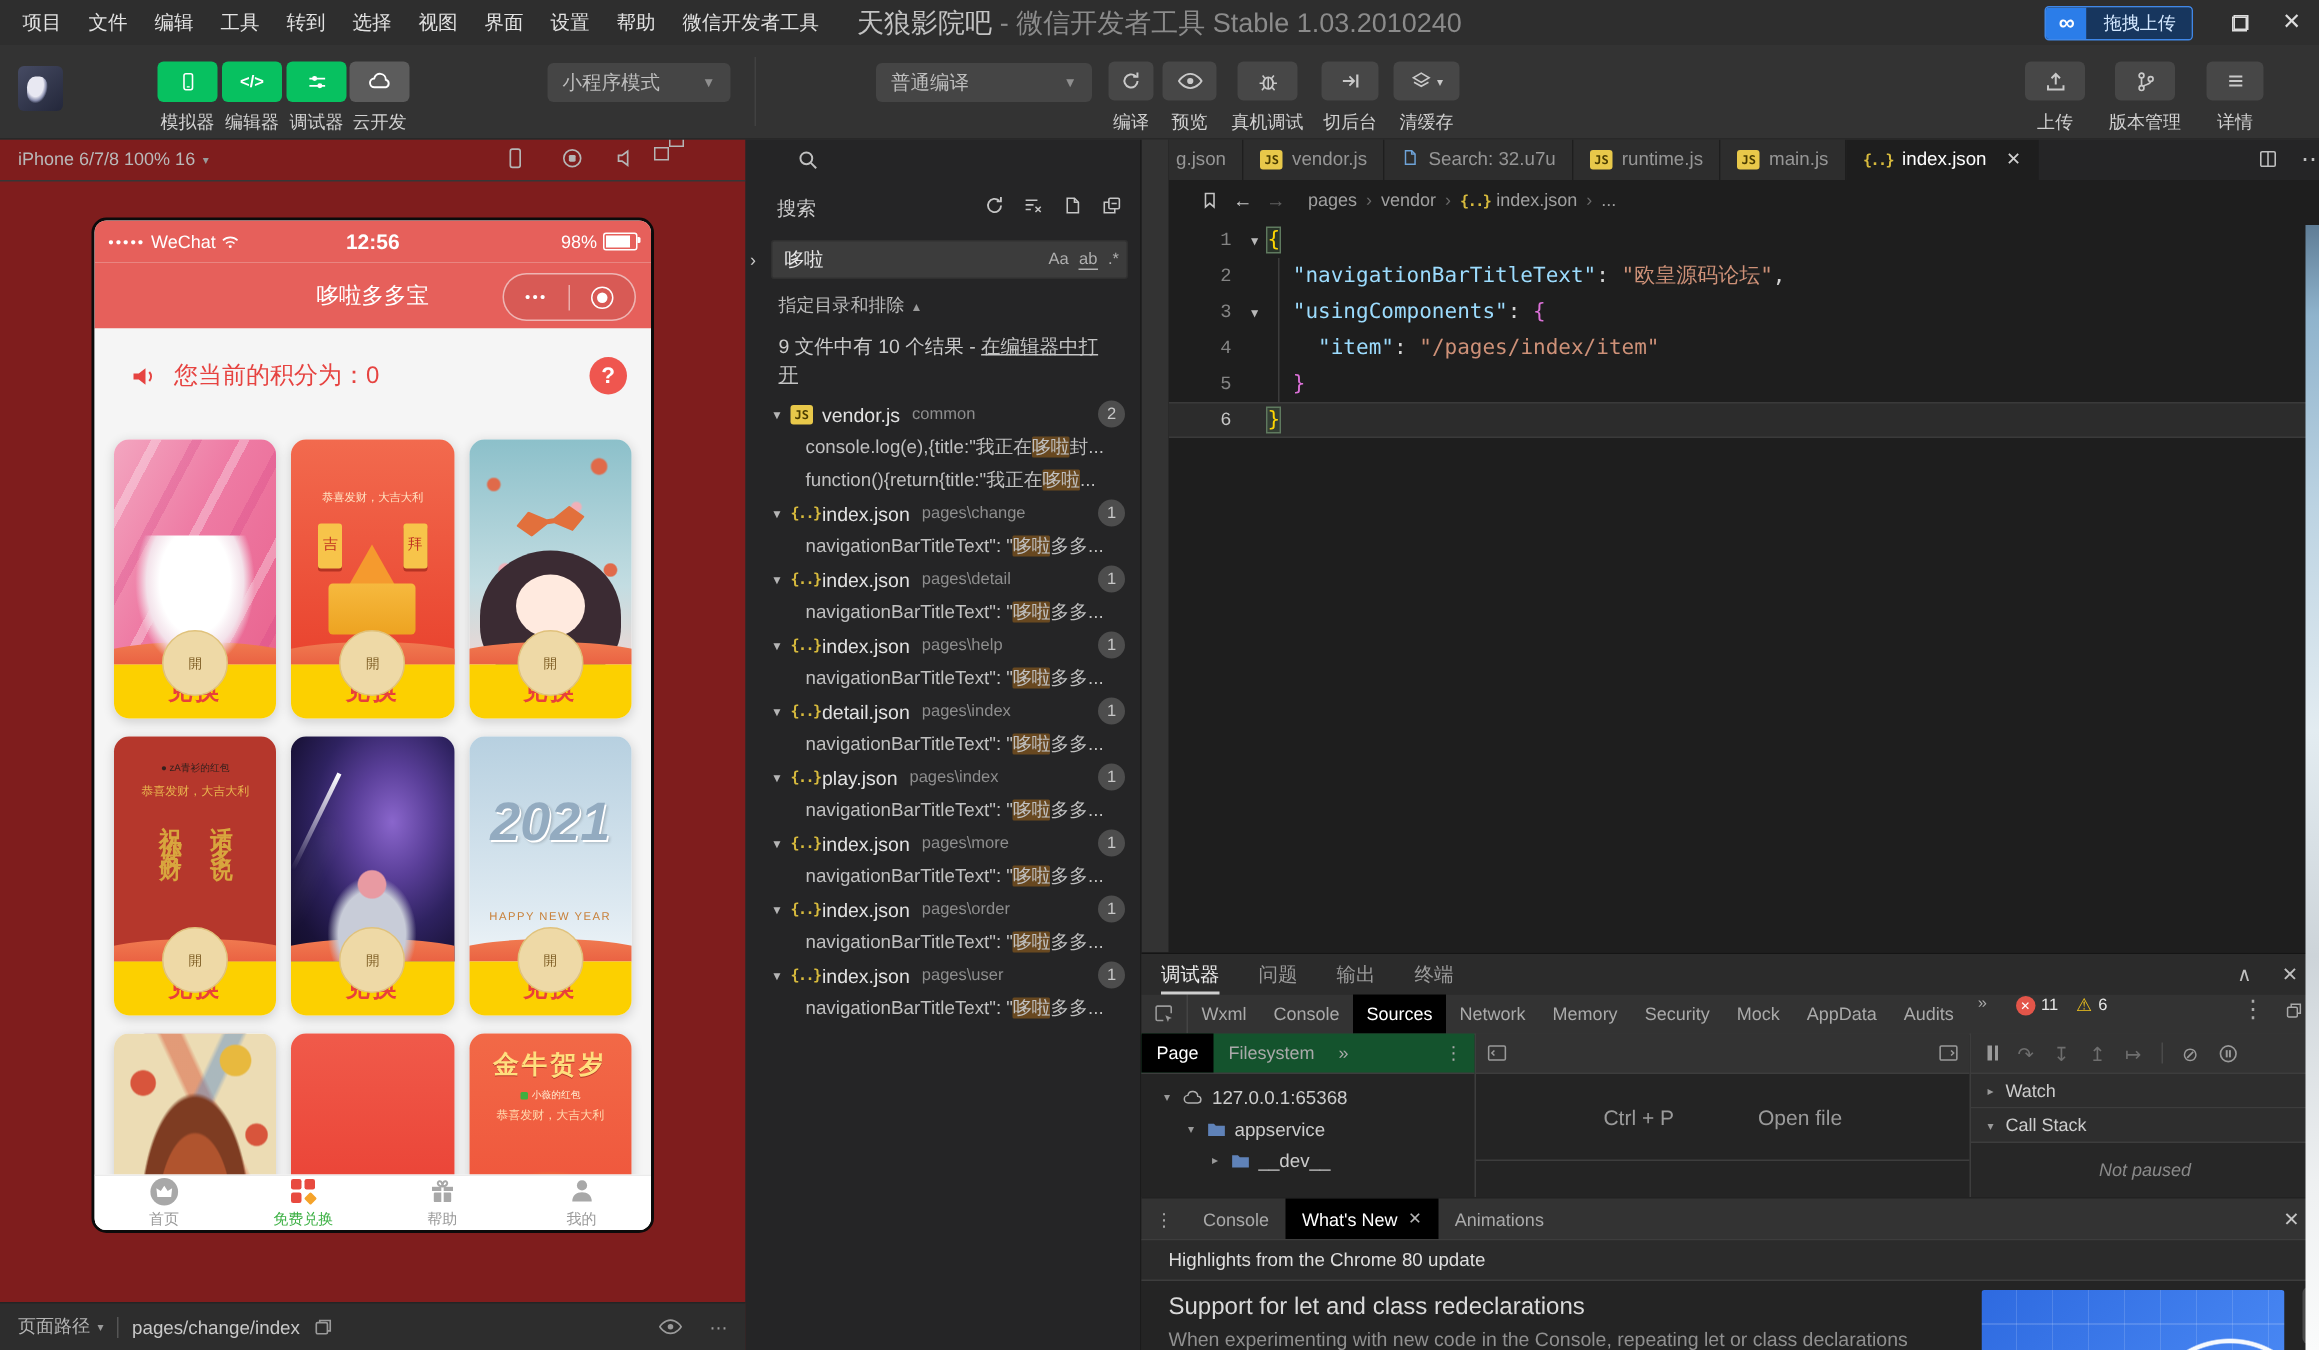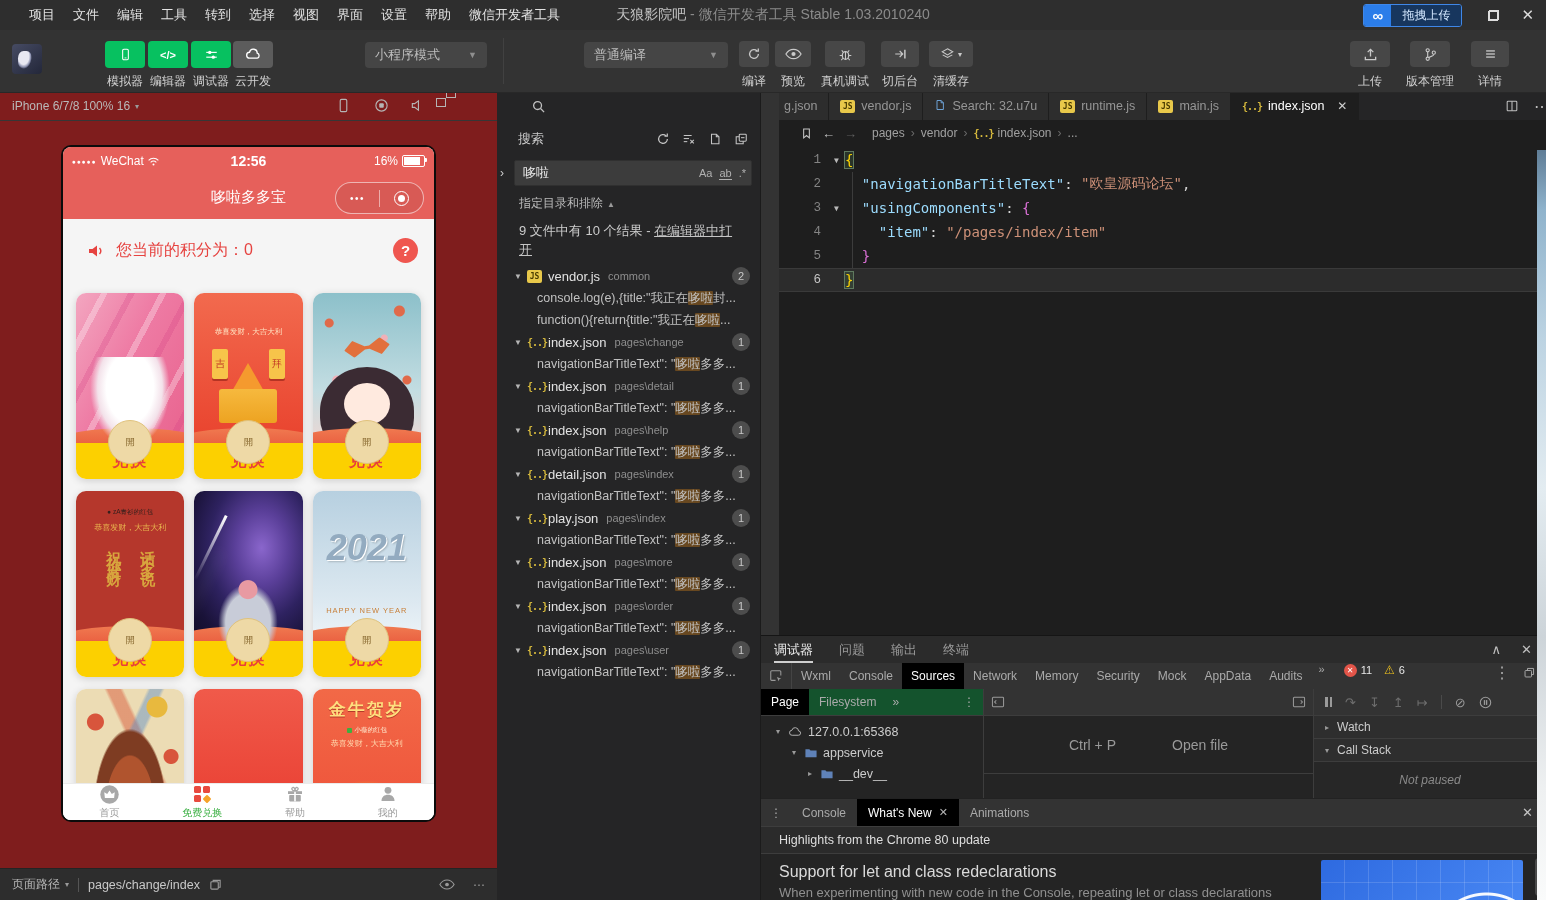--- a/index.html
+++ b/index.html
@@ -2,23 +2,23 @@
 <html><head>
 <meta charset="utf-8">
 <style>
   html,body{margin:0;padding:0;background:#333;overflow:hidden}
   body{width:1546px;height:900px;position:relative;font-family:"Liberation Sans",sans-serif;-webkit-font-smoothing:antialiased}
   #app{position:absolute;inset:0}
   svg{display:block}
 
   
   .titlebar{position:absolute;left:0;top:0;right:0;height:30px;background:#2e2e2e;display:flex;align-items:center;z-index:30}
-  .menus{display:flex;padding-left:20px}
+  .menus{display:flex;padding-left:6px}
   .menu-item{padding:0 9px;font-size:13px;color:#e2e2e2;line-height:30px;cursor:default;white-space:nowrap}
-  .tb-title{position:absolute;left:50%;transform:translateX(-50%);font-size:14px;color:#c3c3c3;white-space:nowrap}
+  .tb-title{position:absolute;left:50%;transform:translateX(-50%);font-size:18px;color:#c3c3c3;white-space:nowrap}
   .tb-title .dim{color:#8b8b8b}
   .tb-right{margin-left:auto;display:flex;align-items:center;padding-right:12px}
   .upload-badge{display:flex;height:21px;border-radius:3px;overflow:hidden;border:1px solid #3f87e8;cursor:pointer}
   .badge-ic{width:27px;background:#2b7de9;color:#fff;display:flex;align-items:center;justify-content:center;font-size:15px;font-weight:bold}
   .badge-label{padding:0 11px;background:#17365e;color:#d4e8ff;font-size:12px;display:flex;align-items:center}
   .win-restore{width:11px;height:11px;position:relative;margin-left:26px;cursor:pointer}
   .win-restore::before{content:'';position:absolute;left:0;bottom:0;width:8px;height:8px;border:1px solid #ddd;background:#2e2e2e}
   .win-restore::after{content:'';position:absolute;right:0;top:0;width:8px;height:8px;border:1px solid #ddd}
   .win-close{color:#ddd;font-size:15px;margin-left:22px;cursor:pointer;line-height:30px}
 
@@ -118,21 +118,21 @@
 
   .sim-statusbar{position:absolute;left:0;right:0;bottom:0;height:31px;background:#2d2d2d;border-top:1px solid #242424;display:flex;align-items:center;padding:0 12px;color:#b5b5b5;font-size:12px}
   .ssb-caret{font-size:8px;color:#9a9a9a;margin-left:5px}
   .ssb-div{width:1px;height:14px;background:#555;margin:0 9px}
   .ssb-path{color:#c9c9c9;font-size:12.5px}
   .ssb-right{margin-left:auto;display:flex;align-items:center;gap:18px;color:#9a9a9a}
 
   
   .search-panel{position:absolute;left:497px;top:92px;width:263px;bottom:0;background:#252526;border-right:1px solid #1b1b1b;overflow:hidden}
   .sp-modebar{height:28px;display:flex;align-items:center;gap:17px;padding-left:17px;color:#c0c0c0}
-  .sp-header{display:flex;align-items:center;margin:10px 12px 0 21px;color:#ccc;font-size:13px}
+  .sp-header{display:flex;align-items:flex-start;margin:10px 12px 0 21px;color:#ccc;font-size:13px}
   .sp-hicons{margin-left:auto;display:flex;gap:12px;color:#c5c5c5}
   .sp-inputrow{display:flex;align-items:flex-start;margin:12px 8px 0 3px}
   .sp-toggle{color:#ccc;font-size:12px;width:14px;line-height:26px;cursor:pointer}
   .sp-inputwrap{flex:1;position:relative}
   .sp-input{width:100%;height:26px;background:#3c3c3c;border:1px solid #303030;border-radius:2px;color:#e8e8e8;font-size:13px;padding:0 66px 0 8px;box-sizing:border-box;outline:none;font-family:"Liberation Sans",sans-serif}
   .sp-inopts{position:absolute;right:6px;top:0;height:26px;display:flex;align-items:center;gap:7px;font-size:11px;color:#b0b0b0}
   .sp-inopts .ww{border-bottom:1px solid #b0b0b0}
   .sp-options{margin:9px 0 0 22px;font-size:12px;color:#bcbcbc;cursor:pointer}
   .sp-options .up{font-size:8px;color:#9a9a9a;margin-left:4px}
   .sp-summary{margin:9px 22px 6px;font-size:13px;color:#ccc;line-height:19px}
@@ -452,21 +452,21 @@
           <span class="carrier">WeChat</span>
           <span>
               <svg width="13" height="11" viewBox="0 0 16 12" fill="none" stroke="#fff" stroke-width="1.3">
                 <path d="M2 4.5 A8.5 8.5 0 0 1 14 4.5"></path>
                 <path d="M4.5 7 A5.2 5.2 0 0 1 11.5 7"></path>
                 <circle cx="8" cy="9.6" r="1.2" fill="#fff" stroke="none"></circle>
               </svg>
             </span>
           <span class="p-time">12:56</span>
           <span class="p-batt">
-            <span>16%</span>
+            <span>98%</span>
             <span class="batt"></span>
           </span>
         </div>
         <div class="p-nav">
           <span class="p-title">哆啦多多宝</span>
           <span class="capsule">
             <span class="dots">•••</span>
             <span class="cap-div"></span>
             <span class="cap-ring-wrap">
                 <span class="cap-ring"></span>

